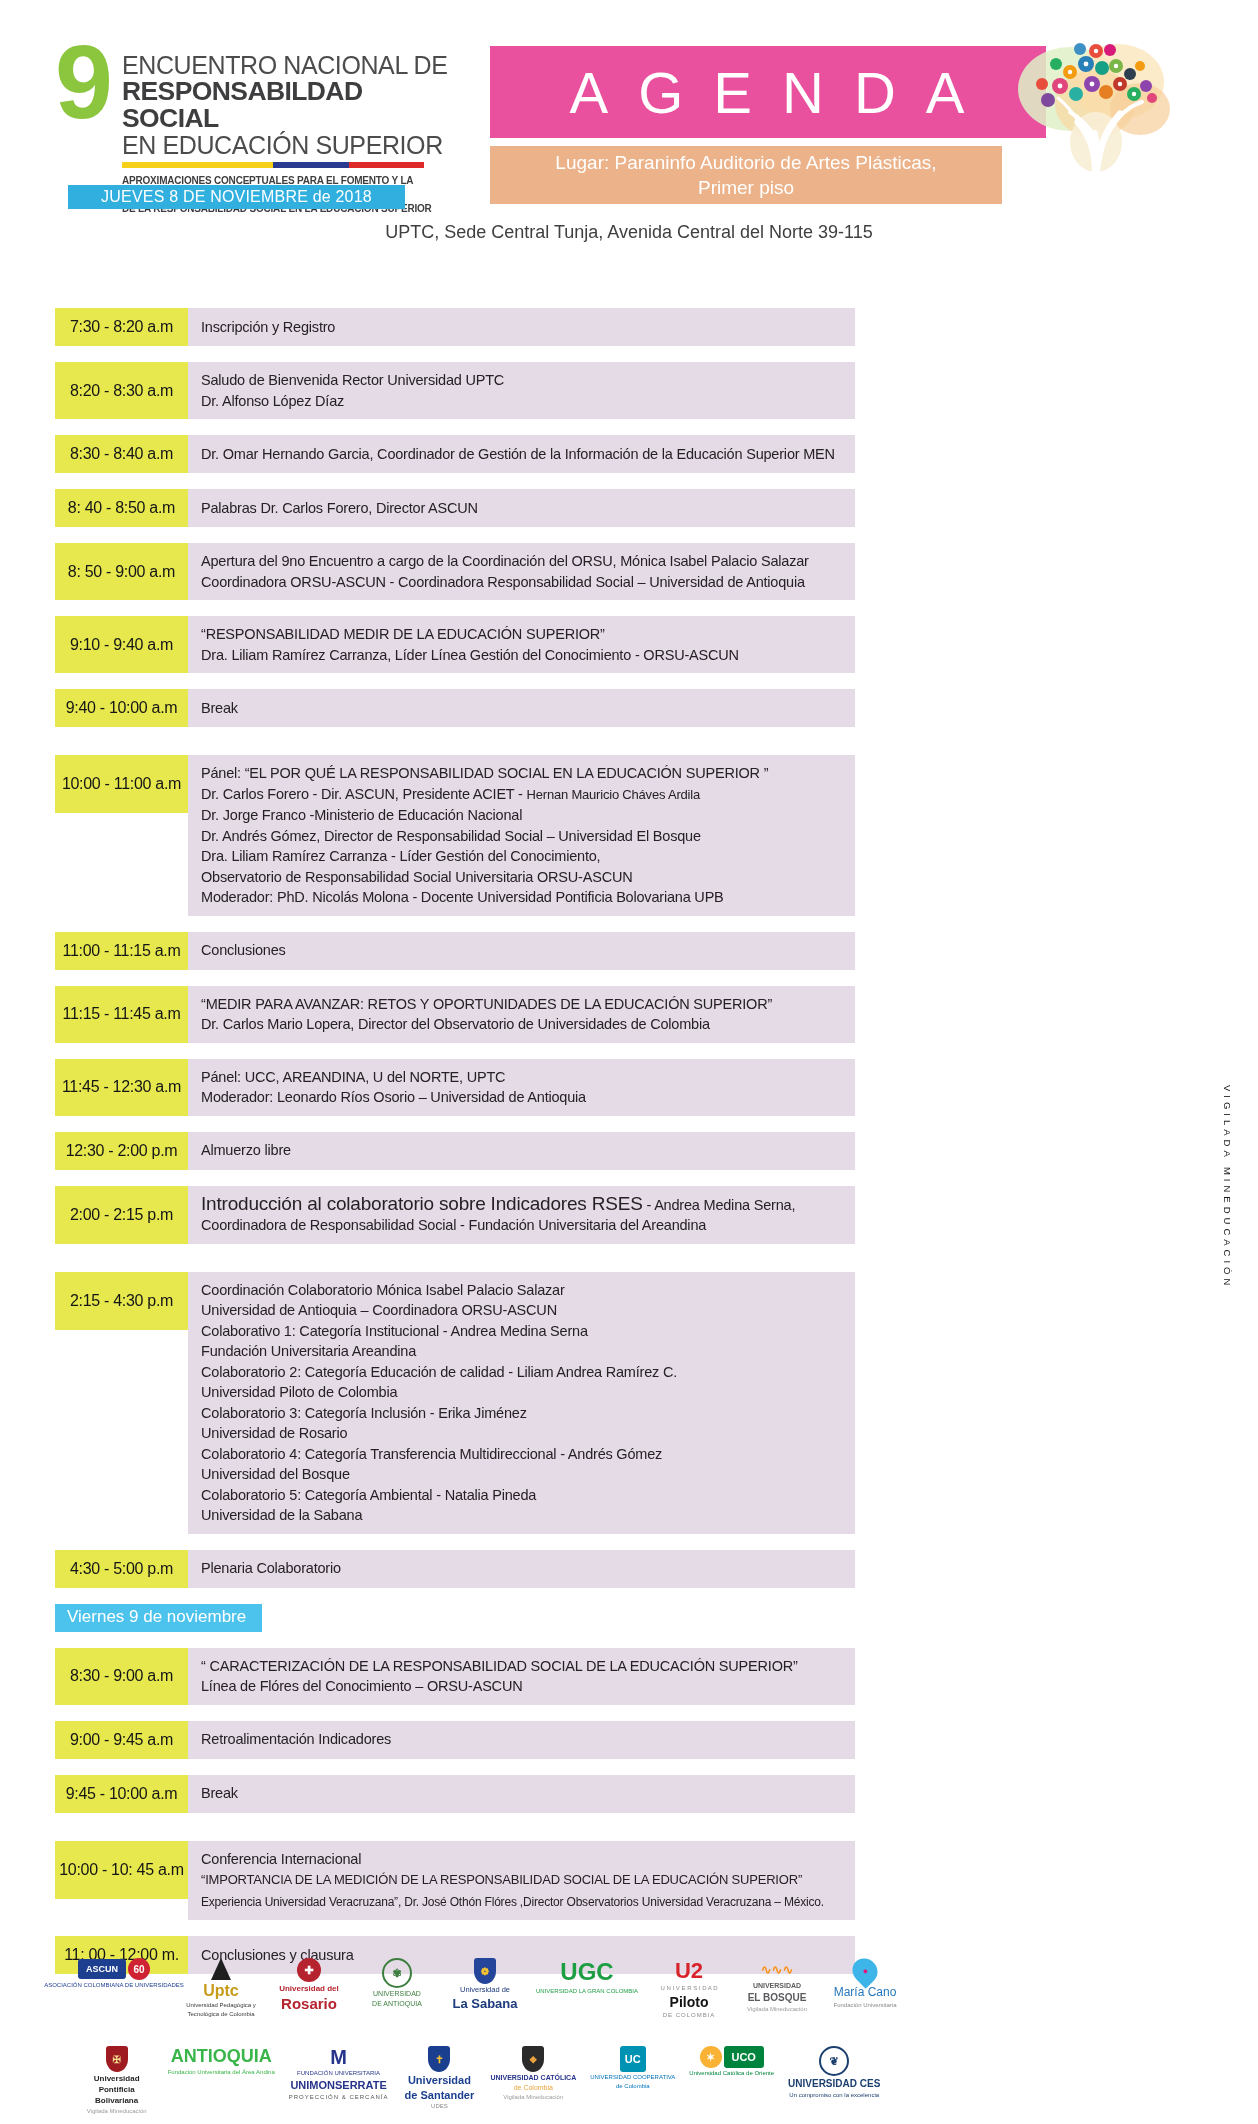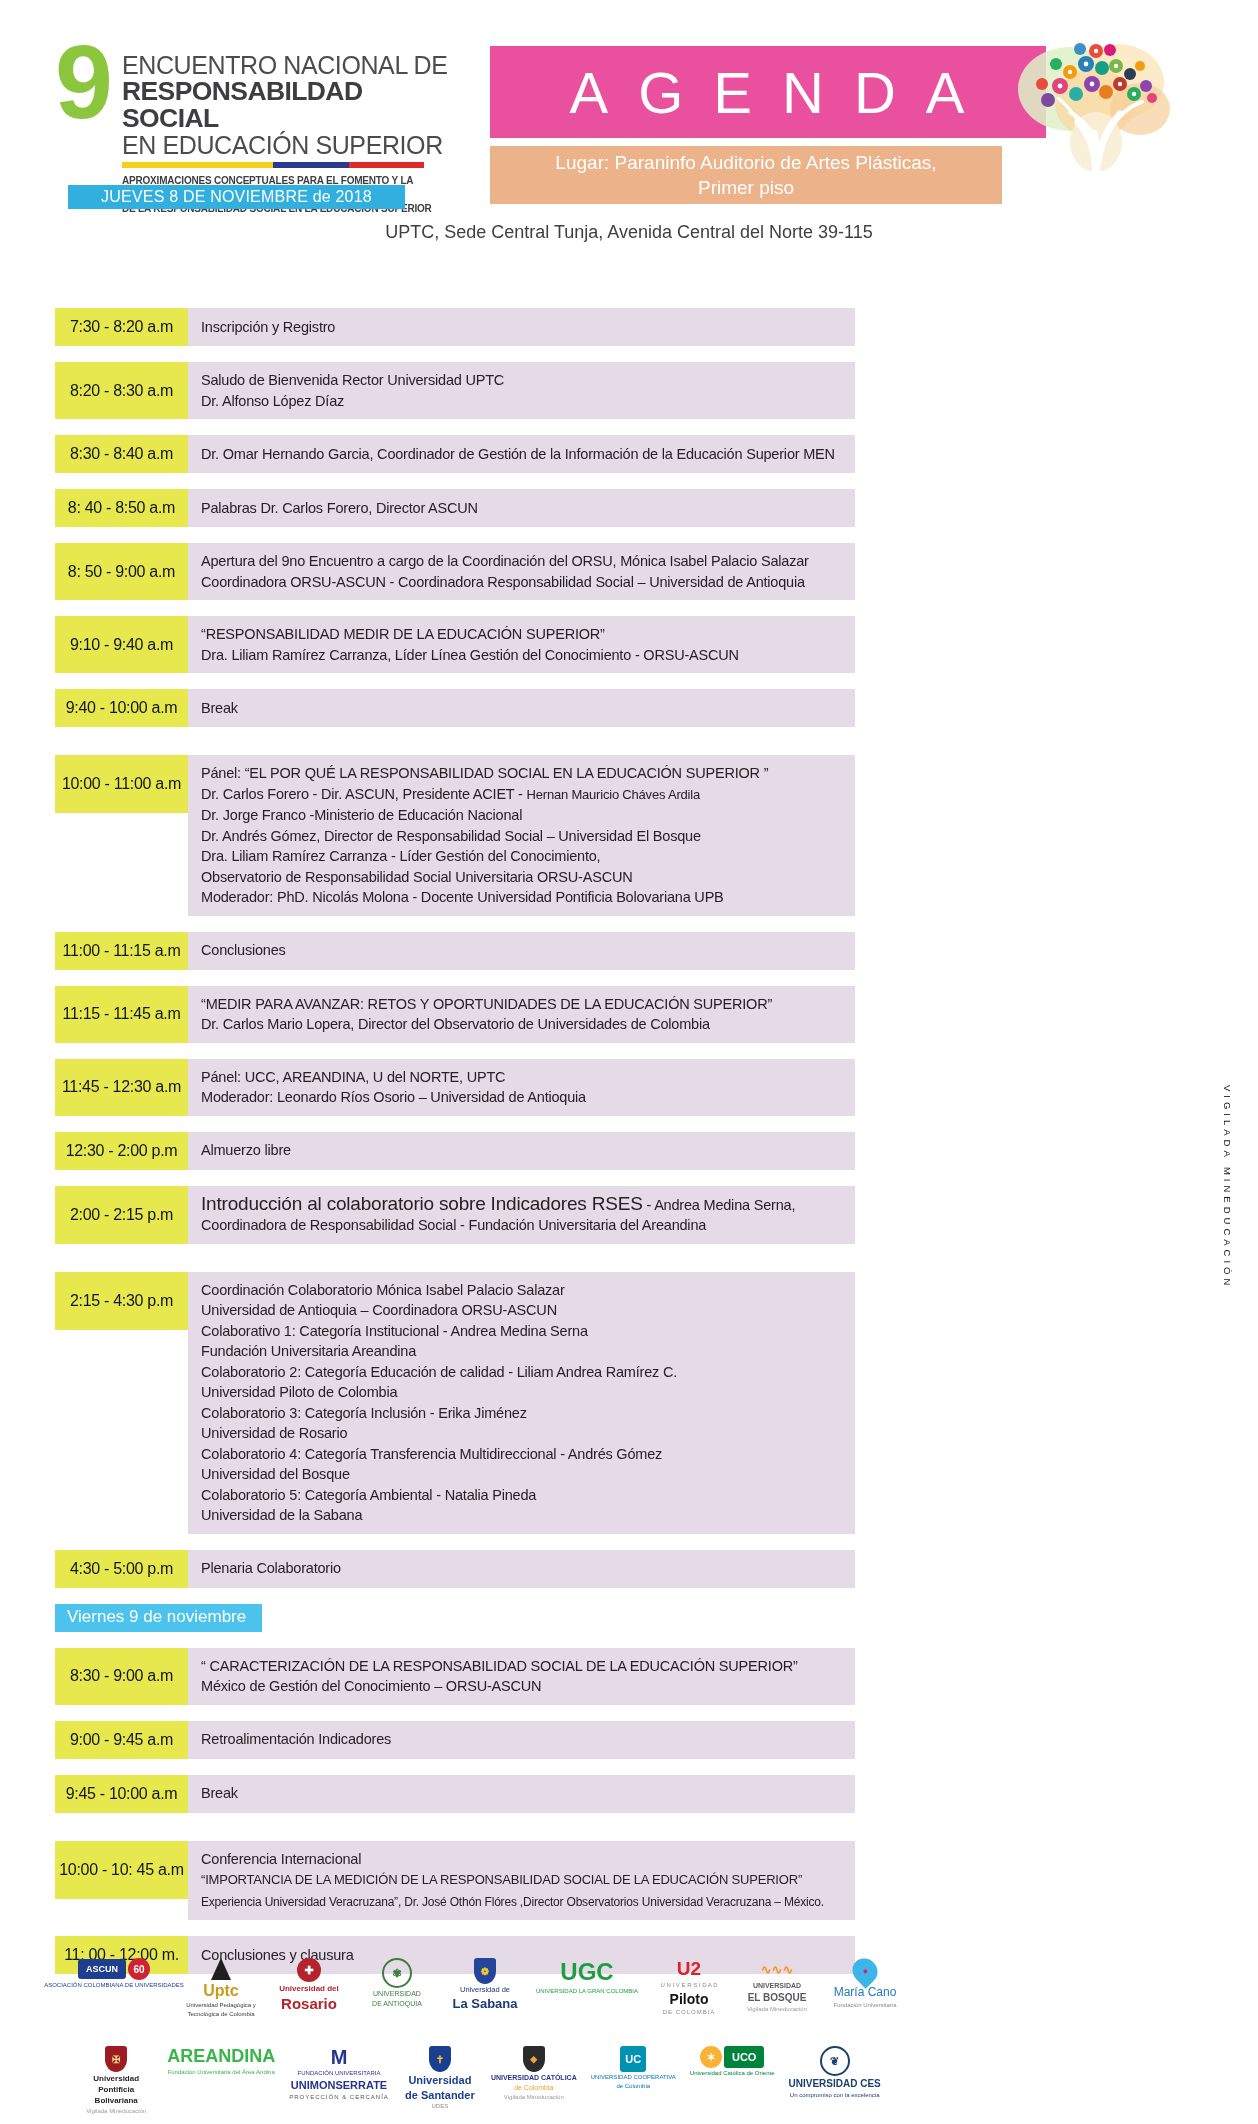--- a/index.html
+++ b/index.html
@@ -250,21 +250,21 @@
             <div class="line"><span class="s-rg">Plenaria Colaboratorio</span></div>
           </div>
         </div>
       </div>
     <div class="day-banner">Viernes 9 de noviembre</div>
     <div id="day2-rows">
         <div class="row">
           <div class="time">8:30 - 9:00 a.m</div>
           <div class="session">
             <div class="line"><span class="s-rg">“ CARACTERIZACIÓN DE LA RESPONSABILIDAD SOCIAL DE LA EDUCACIÓN SUPERIOR”</span></div>
-            <div class="line"><span class="s-rg">México de Gestión del Conocimiento – ORSU-ASCUN</span></div>
+            <div class="line"><span class="s-rg">Línea de Flóres del Conocimiento – ORSU-ASCUN</span></div>
           </div>
         </div>
         <div class="row">
           <div class="time">9:00 - 9:45 a.m</div>
           <div class="session">
             <div class="line"><span class="s-rg">Retroalimentación Indicadores</span></div>
           </div>
         </div>
         <div class="row">
           <div class="time">9:45 - 10:00 a.m</div>
@@ -326,21 +326,21 @@
           <span class="glyph g-shield" style="background: rgb(36, 69, 154); color: rgb(242, 194, 48); width: 22px; height: 26px; font-size: 10px;">❁</span>
         </div>
         <div class="cap" style="color: rgb(29, 58, 124); font-size: 7.5px;">Universidad de</div>
         <div class="cap" style="color: rgb(29, 58, 124); font-size: 13px; font-weight: bold;">La Sabana</div>
       </div>
       <div class="logo">
         <div class="cap" style="color: rgb(29, 158, 67); font-size: 24px; font-weight: bold;">UGC</div>
         <div class="cap" style="color: rgb(29, 158, 67); font-size: 6px;">UNIVERSIDAD LA GRAN COLOMBIA</div>
       </div>
       <div class="logo">
-        <div class="cap" style="color: rgb(216, 35, 42); font-size: 19px; font-weight: bold;">U2</div>
+        <div class="cap" style="color: rgb(216, 35, 42); font-size: 22px; font-weight: bold;">U2</div>
         <div class="cap" style="color: rgb(138, 138, 138); font-size: 6px;">U N I V E R S I D A D</div>
         <div class="cap" style="color: rgb(20, 20, 20); font-size: 14px; font-weight: bold;">Piloto</div>
         <div class="cap" style="color: rgb(138, 138, 138); font-size: 6px; letter-spacing: 1px;">DE COLOMBIA</div>
       </div>
       <div class="logo">
         <div class="glyph-row">
           <span class="glyph g-none" style="background: transparent; color: rgb(247, 148, 30); width: 30px; height: 22px; font-size: 13px;">∿∿∿</span>
         </div>
         <div class="cap" style="color: rgb(90, 91, 94); font-size: 7px; font-weight: bold;">UNIVERSIDAD</div>
         <div class="cap" style="color: rgb(90, 91, 94); font-size: 10px; font-weight: bold;">EL BOSQUE</div>
@@ -358,21 +358,21 @@
       <div class="logo">
         <div class="glyph-row">
           <span class="glyph g-shield" style="background: rgb(158, 27, 33); color: rgb(242, 217, 140); width: 22px; height: 26px; font-size: 10px;">✠</span>
         </div>
         <div class="cap" style="color: rgb(35, 31, 32); font-size: 8px; font-weight: bold;">Universidad</div>
         <div class="cap" style="color: rgb(35, 31, 32); font-size: 8px; font-weight: bold;">Pontificia</div>
         <div class="cap" style="color: rgb(35, 31, 32); font-size: 8px; font-weight: bold;">Bolivariana</div>
         <div class="cap" style="color: rgb(154, 154, 154); font-size: 6px;">Vigilada Mineducación</div>
       </div>
       <div class="logo">
-        <div class="cap" style="color: rgb(57, 181, 74); font-size: 18px; font-weight: bold;">AREANDINA</div>
+        <div class="cap" style="color: rgb(57, 181, 74); font-size: 18px; font-weight: bold;">ANTIOQUIA</div>
         <div class="cap" style="color: rgb(57, 181, 74); font-size: 6px;">Fundación Universitaria del Área Andina</div>
       </div>
       <div class="logo">
         <div class="glyph-row">
           <span class="glyph g-none" style="background: transparent; color: rgb(39, 52, 139); width: 22px; height: 22px; font-size: 20px;">M</span>
         </div>
         <div class="cap" style="color: rgb(39, 52, 139); font-size: 6px;">FUNDACIÓN UNIVERSITARIA</div>
         <div class="cap" style="color: rgb(39, 52, 139); font-size: 11px; font-weight: bold;">UNIMONSERRATE</div>
         <div class="cap" style="color: rgb(85, 85, 85); font-size: 6px; letter-spacing: 1px;">PROYECCIÓN &amp; CERCANÍA</div>
       </div>

